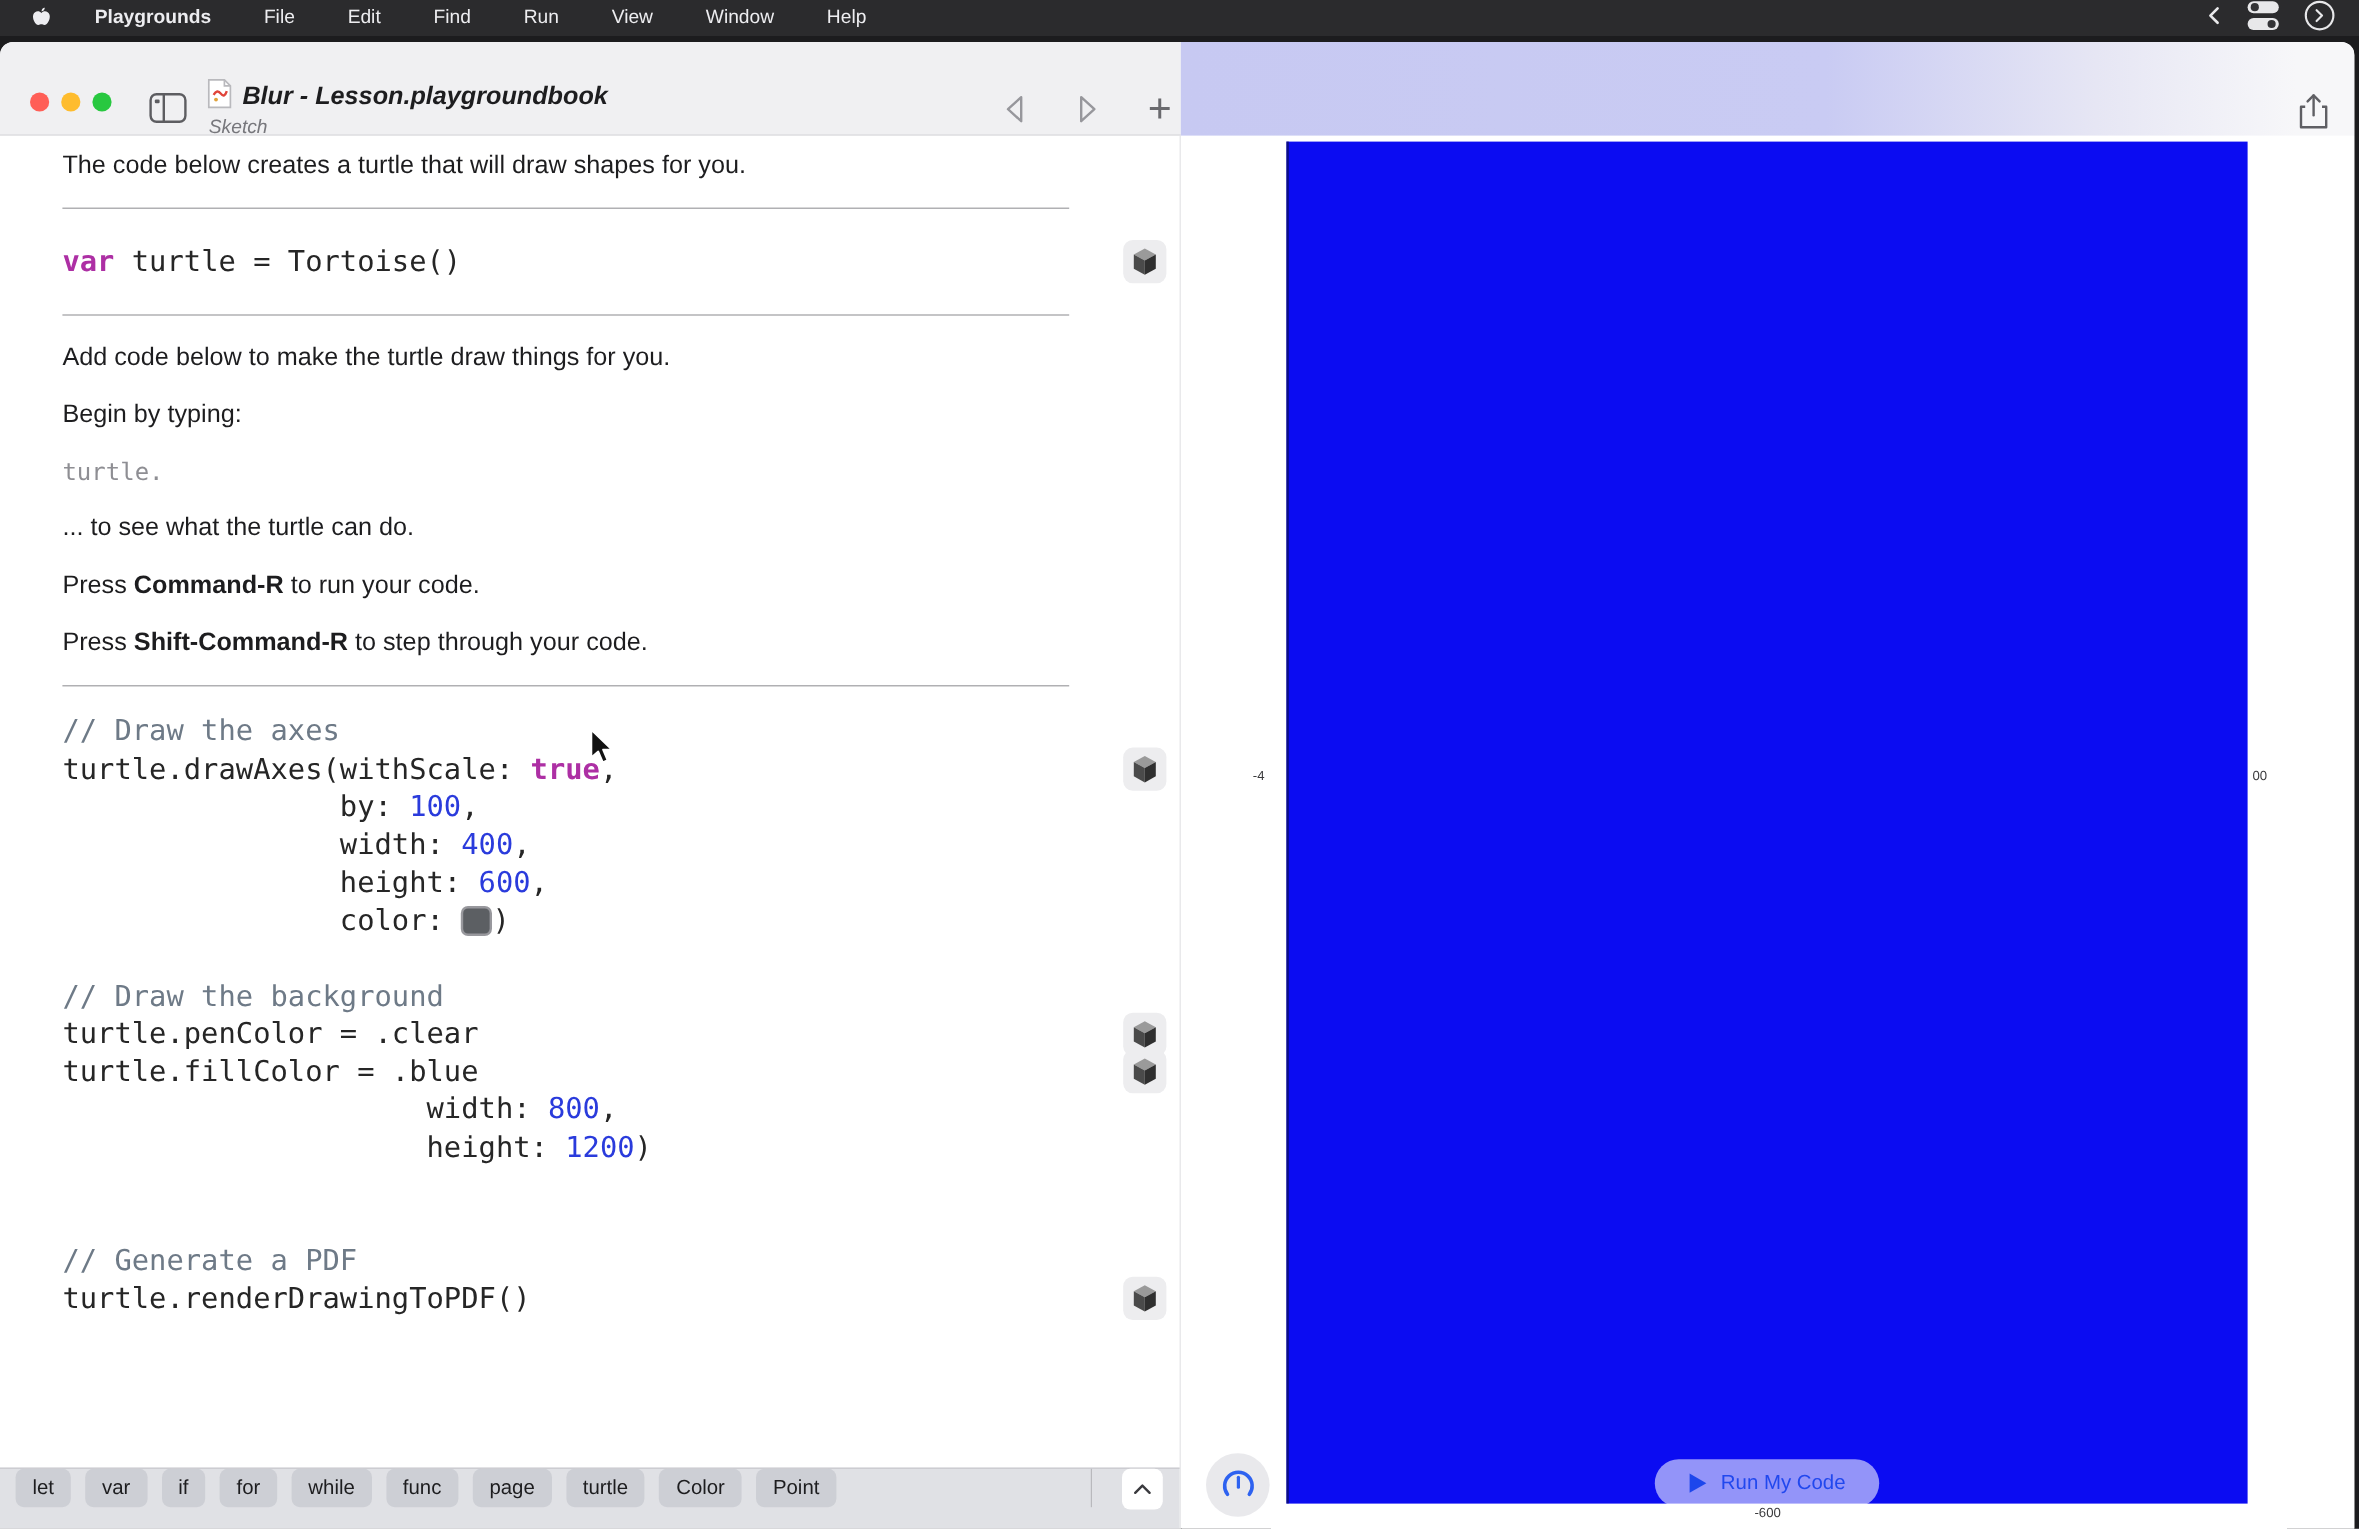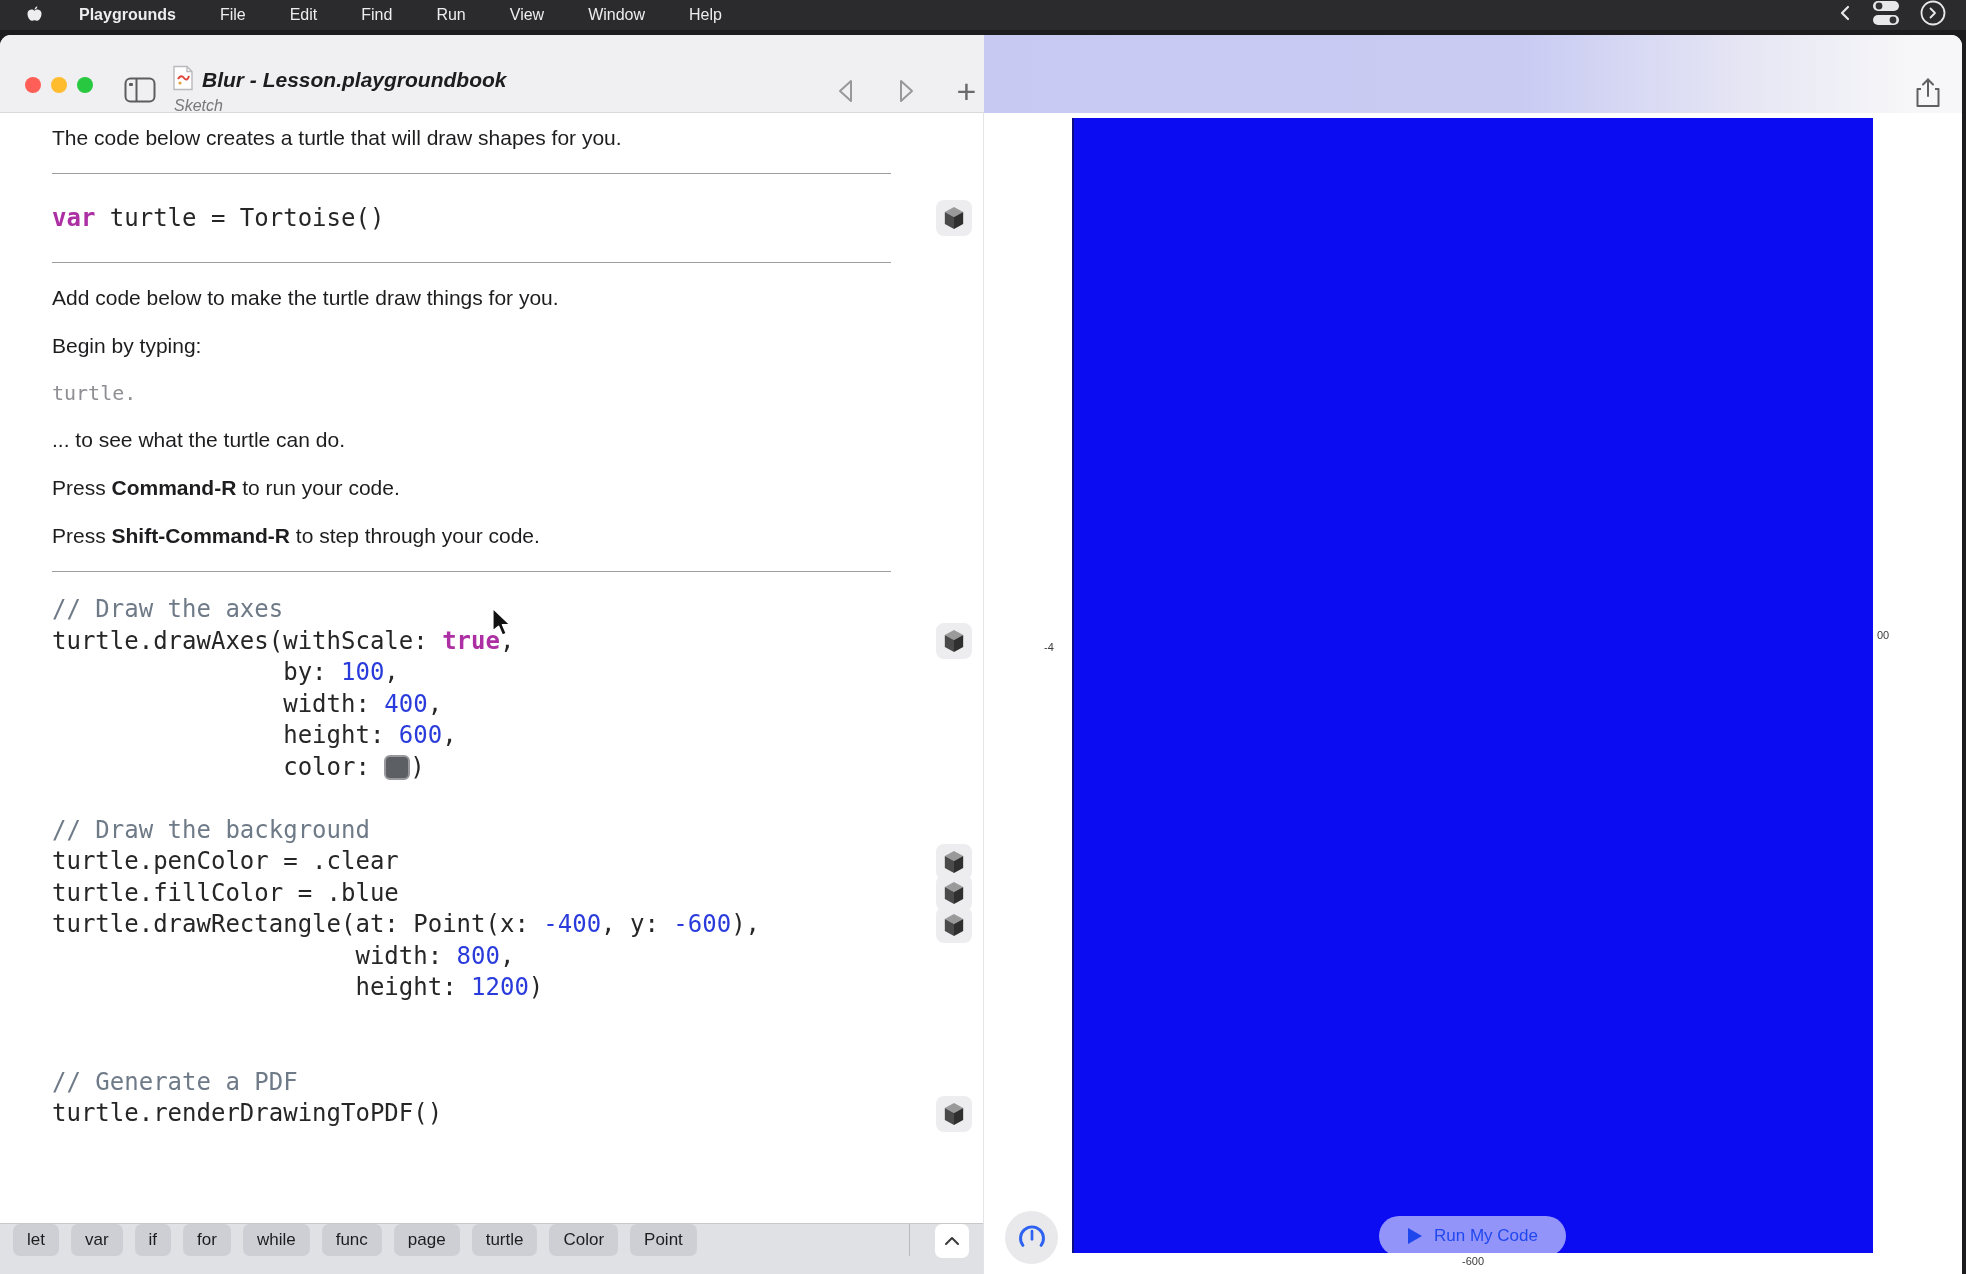--- a/index.html
+++ b/index.html
@@ -71,21 +71,21 @@
   #kb-divider { margin-left:auto; width:1px; height:32px; background:#b9b9bd; }
   #collapse-btn { width:34px; height:34px; margin:0 14px 0 13px; background:#ffffff; border-radius:7px;
                   display:flex; align-items:center; justify-content:center; }
 
   
   #right-pane { position:absolute; left:985px; top:0; right:0; height:100%; background:#fff; }
   #blue-rect { position:absolute; left:87px; top:5px; width:801px; height:1135px; background:#0b0cf2;
                border-left:2px solid rgba(15,15,70,0.65); }
   .axis-label { position:absolute; font-size:11px; color:#3c3c3e; }
   #axis-left   { left:59px;  top:528px; }
-  #axis-right  { left:892px; top:516px; }
+  #axis-right  { left:892px; top:528px; }
   #axis-bottom { left:477px; top:1142px; }
   #run-button { position:absolute; left:394px; top:1103px; width:187px; height:40px; border-radius:20px;
                 background:rgba(255,255,255,0.56); display:flex; align-items:center; justify-content:center;
                 gap:11px; color:#2148ee; font-size:17px; font-weight:500; }
   #gauge-button { position:absolute; left:20px; top:1098px; width:53px; height:53px; border-radius:50%;
                   background:#e9e9ec; display:flex; align-items:center; justify-content:center; }
 
   
   #cursor { position:absolute; left:490px; top:607px; z-index:50; pointer-events:none; }
 </style>
@@ -225,25 +225,20 @@
             <div class="code-line"><span>turtle.penColor = .clear</span><span class="cube"><svg width="22" height="24" viewBox="0 0 24 26">
                   <polygon points="12,1 22,6.5 12,12 2,6.5" fill="#9a9a9a"></polygon>
                   <polygon points="2,6.5 12,12 12,25 2,19.5" fill="#4a4a4a"></polygon>
                   <polygon points="22,6.5 12,12 12,25 22,19.5" fill="#2f2f2f"></polygon>
                 </svg></span></div>
             <div class="code-line"><span>turtle.fillColor = .blue</span><span class="cube"><svg width="22" height="24" viewBox="0 0 24 26">
                   <polygon points="12,1 22,6.5 12,12 2,6.5" fill="#9a9a9a"></polygon>
                   <polygon points="2,6.5 12,12 12,25 2,19.5" fill="#4a4a4a"></polygon>
                   <polygon points="22,6.5 12,12 12,25 22,19.5" fill="#2f2f2f"></polygon>
                 </svg></span></div>
-            <div class="code-line"><span>turtle.drawRectangle(at: Point(x: </span><span class="num">-400</span><span>, y: </span><span class="num">-600</span><span>),</span><span class="cube"><svg width="22" height="24" viewBox="0 0 24 26">
-                  <polygon points="12,1 22,6.5 12,12 2,6.5" fill="#9a9a9a"></polygon>
-                  <polygon points="2,6.5 12,12 12,25 2,19.5" fill="#4a4a4a"></polygon>
-                  <polygon points="22,6.5 12,12 12,25 22,19.5" fill="#2f2f2f"></polygon>
-                </svg></span></div>
             <div class="code-line"><span>                     width: </span><span class="num">800</span><span>,</span></div>
             <div class="code-line"><span>                     height: </span><span class="num">1200</span><span>)</span></div>
             <div class="code-line"><span> </span></div>
             <div class="code-line"><span> </span></div>
             <div class="code-line"><span class="cm">// Generate a PDF</span></div>
             <div class="code-line"><span>turtle.renderDrawingToPDF()</span><span class="cube"><svg width="22" height="24" viewBox="0 0 24 26">
                   <polygon points="12,1 22,6.5 12,12 2,6.5" fill="#9a9a9a"></polygon>
                   <polygon points="2,6.5 12,12 12,25 2,19.5" fill="#4a4a4a"></polygon>
                   <polygon points="22,6.5 12,12 12,25 22,19.5" fill="#2f2f2f"></polygon>
                 </svg></span></div>

